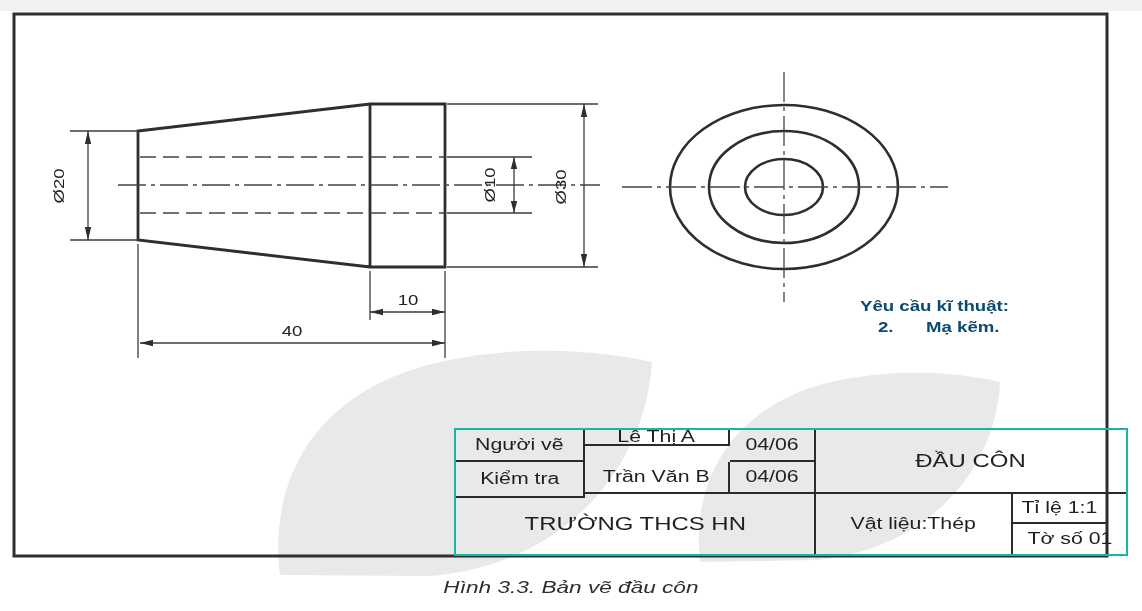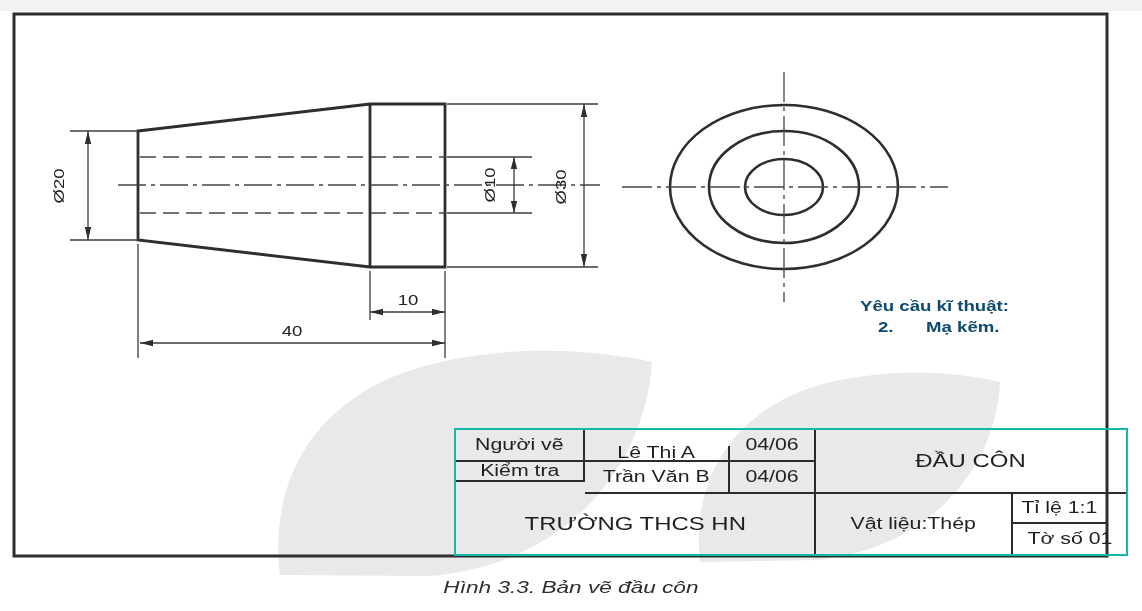--- a/index.html
+++ b/index.html
@@ -125,31 +125,31 @@
   <div class="tr-row">
     <span class="tr-num">2.</span><span class="tr-text">Mạ kẽm.</span>
   </div>
 </div>
 
 <div class="abs titleblock">
 
   <div class="cell b-r b-b" style="left:0;top:0;width:129px;height:32px">
     <span class="stretch">Người vẽ</span>
   </div>
-  <div class="cell b-r b-b" style="left:129px;top:16px;width:145px;height:16px">
+  <div class="cell b-r b-b" style="left:129px;top:0;width:145px;height:16px">
     <span class="stretch">Lê Thị A</span>
   </div>
   <div class="cell b-r b-b" style="left:274px;top:0;width:86px;height:32px">
     <span class="stretch">04/06</span>
   </div>
   <div class="cell b-b big" style="left:360px;top:0;width:310px;height:64px">
     <span class="stretch">ĐẦU CÔN</span>
   </div>
 
-  <div class="cell b-r b-b" style="left:0;top:32px;width:129px;height:20px">
+  <div class="cell b-r b-b" style="left:0;top:32px;width:129px;height:36px">
     <span class="stretch">Kiểm tra</span>
   </div>
   <div class="cell b-r b-b" style="left:129px;top:32px;width:145px;height:32px">
     <span class="stretch">Trần Văn B</span>
   </div>
   <div class="cell b-r b-b" style="left:274px;top:32px;width:86px;height:32px">
     <span class="stretch">04/06</span>
   </div>
 
   <div class="cell b-r big" style="left:0;top:64px;width:360px;height:60px">

